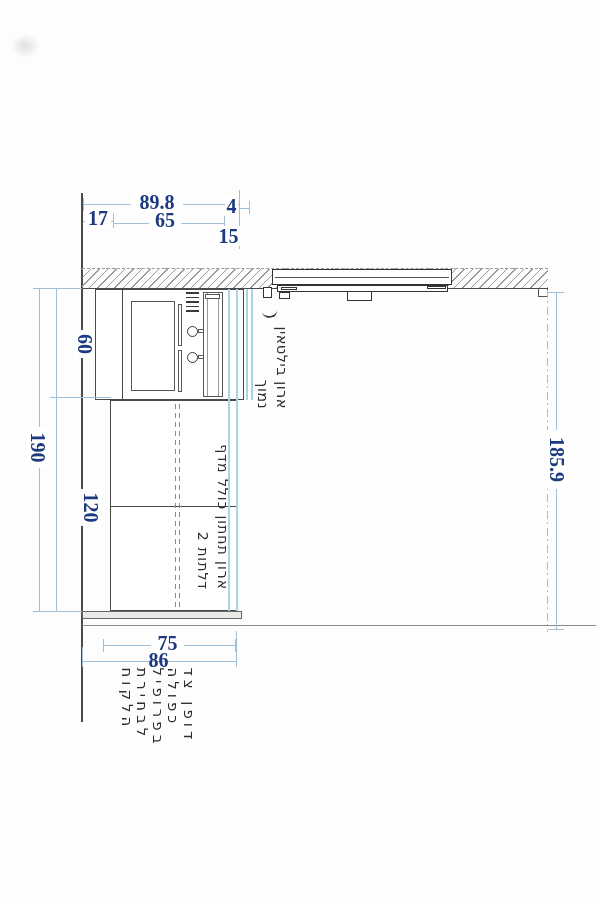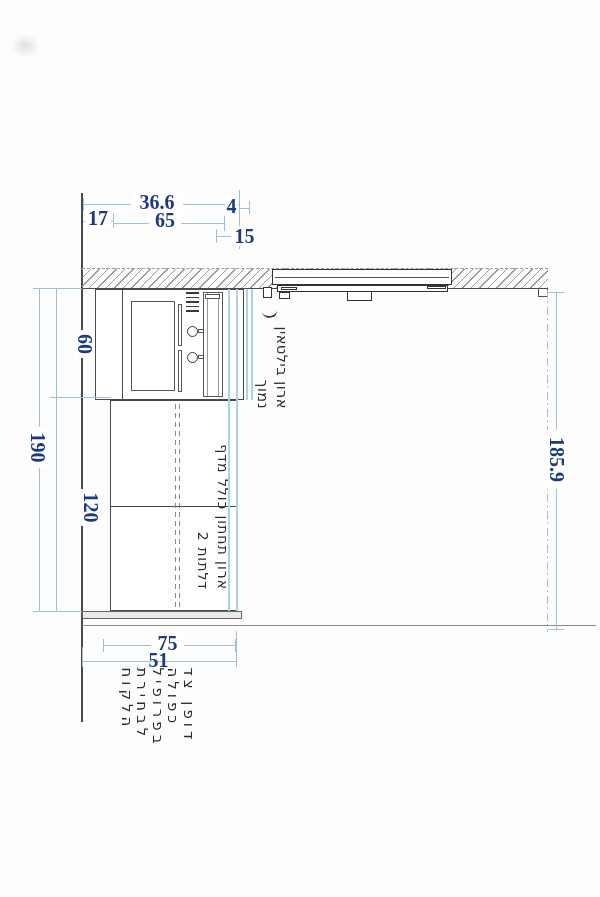--- a/index.html
+++ b/index.html
@@ -88,37 +88,37 @@
   <div class="abs cy" style="left:228px;top:289px;height:322px;"></div>
   <div class="abs cy" style="left:236px;top:289px;height:322px;"></div>
   <div class="abs cy" style="left:246px;top:289px;height:111px;"></div>
   <div class="abs cy" style="left:251px;top:289px;height:111px;"></div>
 
   <div class="abs" style="left:82px;top:611px;width:160px;height:8px;background:#eceae6;border:1px solid #666;box-sizing:border-box;"></div>
 
   <div class="abs dl" style="left:83px;top:204px;width:156px;height:1.2px;"></div>
   <div class="abs dl" style="left:83px;top:198px;width:1px;height:13px;"></div>
   <div class="abs dl" style="left:239px;top:190px;width:1px;height:59px;"></div>
-  <div class="abs dim" style="left:131px;top:192px;width:52px;height:21px;line-height:21px;">36.6</div>
+  <div class="abs dim" style="left:131px;top:192px;width:52px;height:21px;line-height:21px;">89.8</div>
 
   <div class="abs dl" style="left:83px;top:221px;width:30px;height:1.2px;"></div>
   <div class="abs dl" style="left:113px;top:213px;width:1px;height:15px;"></div>
   <div class="abs dim" style="left:85px;top:208px;width:26px;height:20px;line-height:20px;text-align:center;">17</div>
 
   <div class="abs dl" style="left:113px;top:223px;width:111px;height:1.2px;"></div>
   <div class="abs dl" style="left:224px;top:216px;width:1px;height:15px;"></div>
   <div class="abs dim" style="left:149px;top:210px;width:32px;height:20px;line-height:20px;">65</div>
 
   <div class="abs dl" style="left:239px;top:208px;width:10px;height:1.2px;"></div>
   <div class="abs dl" style="left:249px;top:201px;width:1px;height:13px;"></div>
   <div class="abs dim" style="left:225px;top:196px;width:13px;height:20px;line-height:20px;">4</div>
 
   <div class="abs dl" style="left:216px;top:236px;width:26px;height:1.2px;"></div>
   <div class="abs dl" style="left:216px;top:229px;width:1px;height:14px;"></div>
-  <div class="abs dim" style="left:231px;top:226px;width:27px;height:20px;line-height:20px;">15</div>
+  <div class="abs dim" style="left:215px;top:226px;width:27px;height:20px;line-height:20px;">15</div>
 
   <div class="abs dl" style="left:33px;top:288px;width:49px;height:1px;"></div>
   <div class="abs dl" style="left:50px;top:397px;width:61px;height:1px;"></div>
   <div class="abs dl" style="left:33px;top:611px;width:49px;height:1px;"></div>
   <div class="abs dl" style="left:39px;top:288px;width:1.2px;height:323px;"></div>
   <div class="abs dl" style="left:56px;top:288px;width:1.2px;height:109px;"></div>
   <div class="abs dl" style="left:56px;top:397px;width:1.2px;height:214px;"></div>
   <div class="abs dim rot" style="left:17px;top:437px;width:41px;height:21px;line-height:21px;">190</div>
   <div class="abs dim rot" style="left:71px;top:334px;width:28px;height:20px;line-height:20px;">60</div>
   <div class="abs dim rot" style="left:72px;top:497px;width:37px;height:21px;line-height:21px;">120</div>
@@ -128,21 +128,21 @@
   <div class="abs dl" style="left:548px;top:629px;width:16px;height:1.2px;"></div>
   <div class="abs dim rot" style="left:527px;top:449px;width:59px;height:21px;line-height:21px;">185.9</div>
 
   <div class="abs dl" style="left:82px;top:647px;width:1px;height:20px;"></div>
   <div class="abs dl" style="left:236px;top:631px;width:1px;height:36px;"></div>
   <div class="abs dl" style="left:103px;top:645px;width:132px;height:1.2px;"></div>
   <div class="abs dl" style="left:103px;top:639px;width:1px;height:13px;"></div>
   <div class="abs dl" style="left:235px;top:639px;width:1px;height:13px;"></div>
   <div class="abs dim" style="left:151px;top:633px;width:33px;height:21px;line-height:21px;text-align:center;">75</div>
   <div class="abs dl" style="left:82px;top:661px;width:155px;height:1.2px;"></div>
-  <div class="abs dim" style="left:143px;top:650px;width:31px;height:21px;line-height:21px;background:transparent;">51</div>
+  <div class="abs dim" style="left:143px;top:650px;width:31px;height:21px;line-height:21px;background:transparent;">86</div>
 
   <div class="abs heb" style="left:217px;top:335px;width:110px;height:38px;font-size:14.5px;line-height:19px;letter-spacing:.5px;text-align:right;">
     <div>ארון בילטאין</div>
     <div>נמוך</div>
   </div>
 
   <div class="abs heb" style="left:142px;top:499px;width:142px;height:40px;font-size:14px;line-height:20px;letter-spacing:1px;text-align:right;">
     <div>ארון תחתון כולל מדף</div>
     <div>דלתות 2</div>
   </div>

